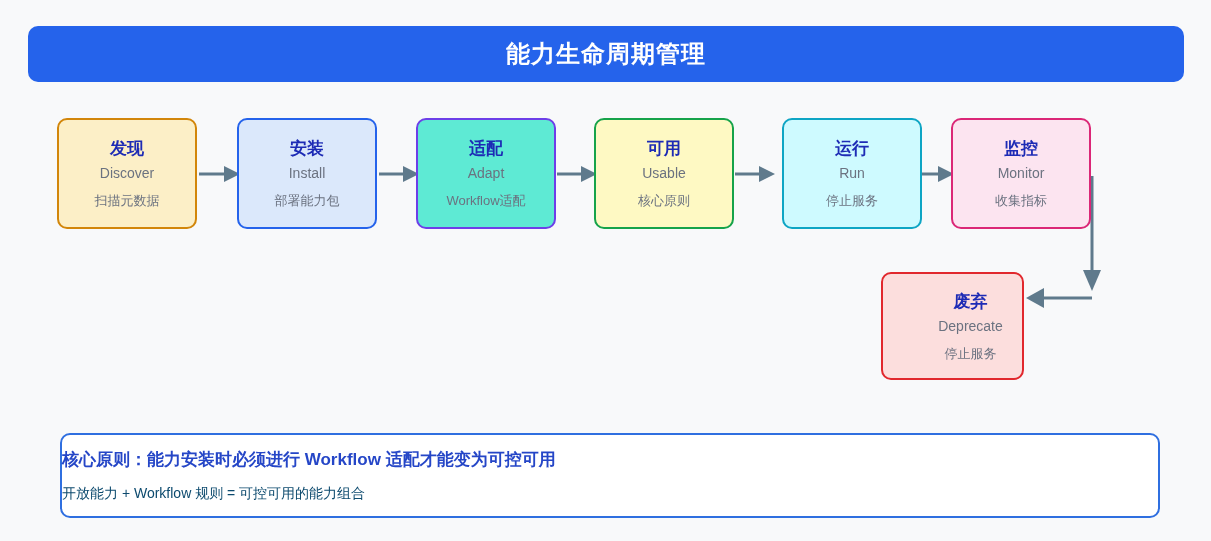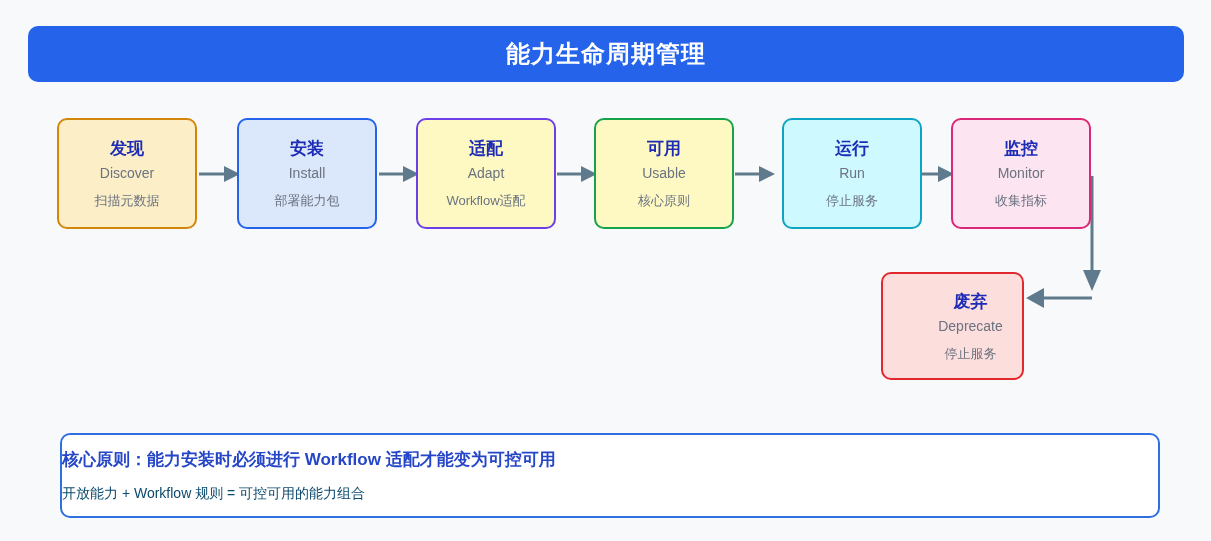--- a/index.html
+++ b/index.html
@@ -178,21 +178,21 @@
     <span class="en-sub">Discover</span>
     <span class="cn-desc">扫描元数据</span>
   </div>
 
   <div class="stage" style="left:237px; border-color:#2563eb; background:#dbe8fb;">
     <span class="cn-title">安装</span>
     <span class="en-sub">Install</span>
     <span class="cn-desc">部署能力包</span>
   </div>
 
-  <div class="stage" style="left:416px; border-color:#6d3fe8; background:#fef9c3;">
+  <div class="stage" style="left:416px; border-color:#6d3fe8; background:#5eead4;">
     <span class="cn-title">适配</span>
     <span class="en-sub">Adapt</span>
     <span class="cn-desc">Workflow适配</span>
   </div>
 
   <div class="stage" style="left:594px; border-color:#16a34a; background:#fef9c3;">
     <span class="cn-title">可用</span>
     <span class="en-sub">Usable</span>
     <span class="cn-desc">核心原则</span>
   </div>

